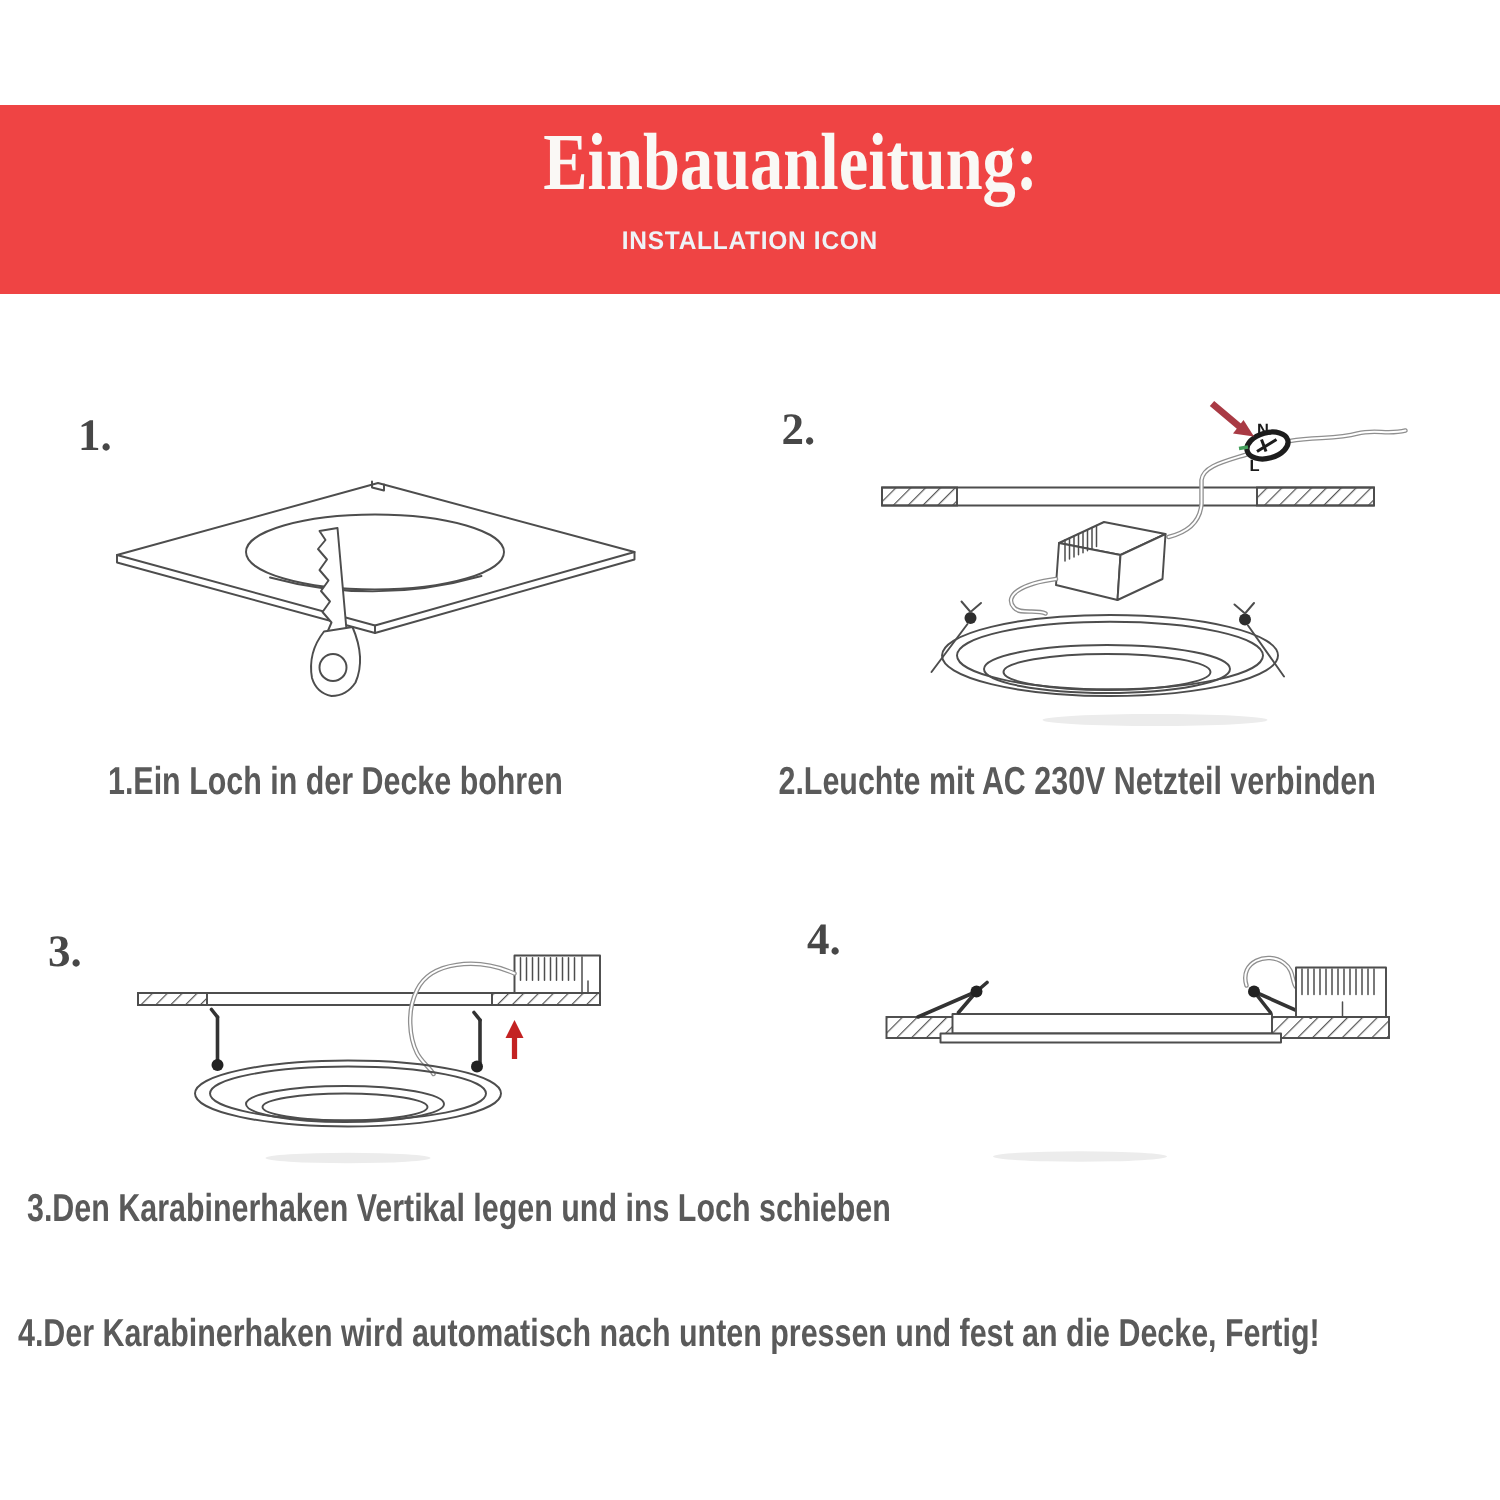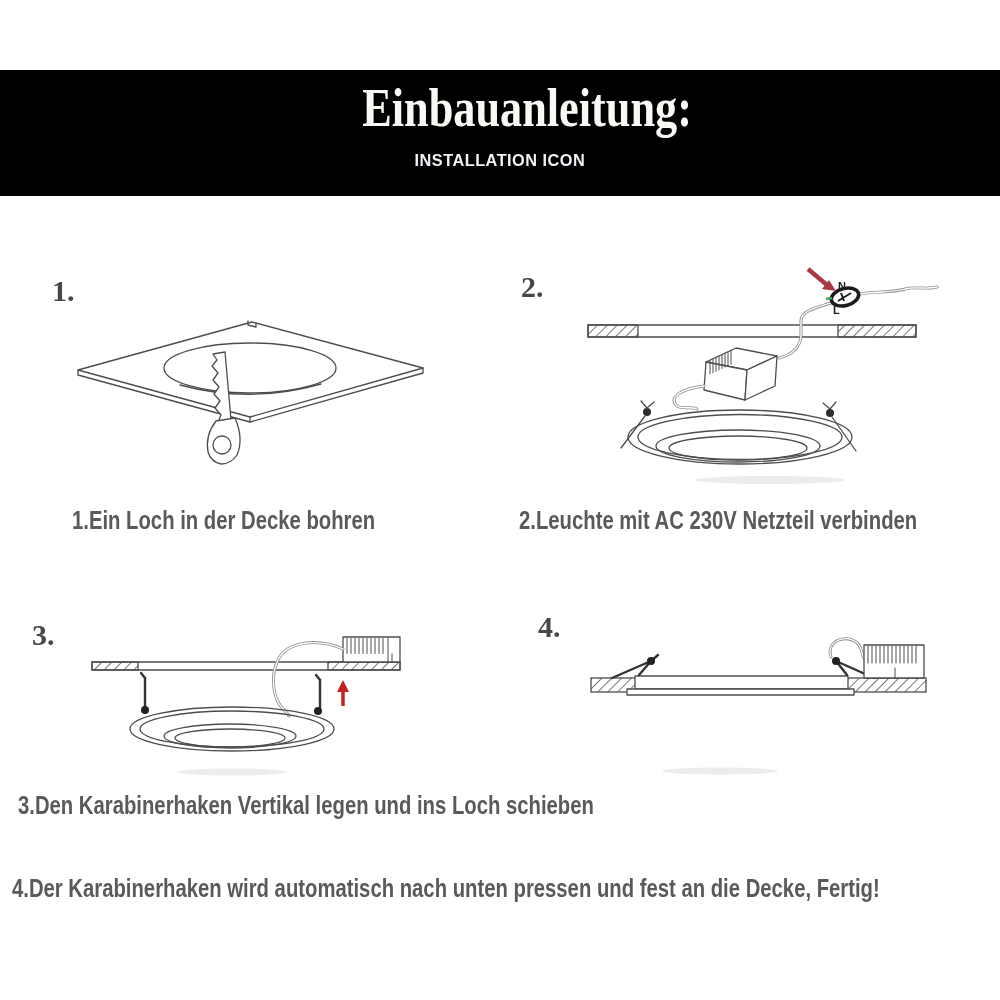--- a/index.html
+++ b/index.html
@@ -1,19 +1,19 @@
 <!DOCTYPE html>
 <html><head>
 <meta charset="utf-8">
 <style>
   html,body{margin:0;padding:0;background:#fff;}
   .page{position:relative;width:1000px;height:1000px;background:#ffffff;overflow:hidden;
         font-family:"Liberation Sans",sans-serif;}
   
-  .banner{position:absolute;left:0;top:70px;width:1000px;height:126px;background:#000000;
+  .banner{position:absolute;left:0;top:70px;width:1000px;height:126px;background:#ef4444;
           display:flex;flex-direction:column;align-items:center;}
   .banner h1{margin:10px 0 0 0;font-family:"Liberation Serif",serif;font-weight:bold;
              font-size:54px;line-height:1.05;color:#faf8f5;white-space:nowrap;
              transform:translateX(27px) scaleX(.82);}
   .banner .subtitle{margin-top:14px;font-size:17px;font-weight:bold;letter-spacing:.5px;
              color:#eef3f7;white-space:nowrap;transform:scaleX(.96);}
   
   .num{position:absolute;font-family:"Liberation Serif",serif;font-weight:bold;
        font-size:30px;color:#474747;line-height:1;}
   

